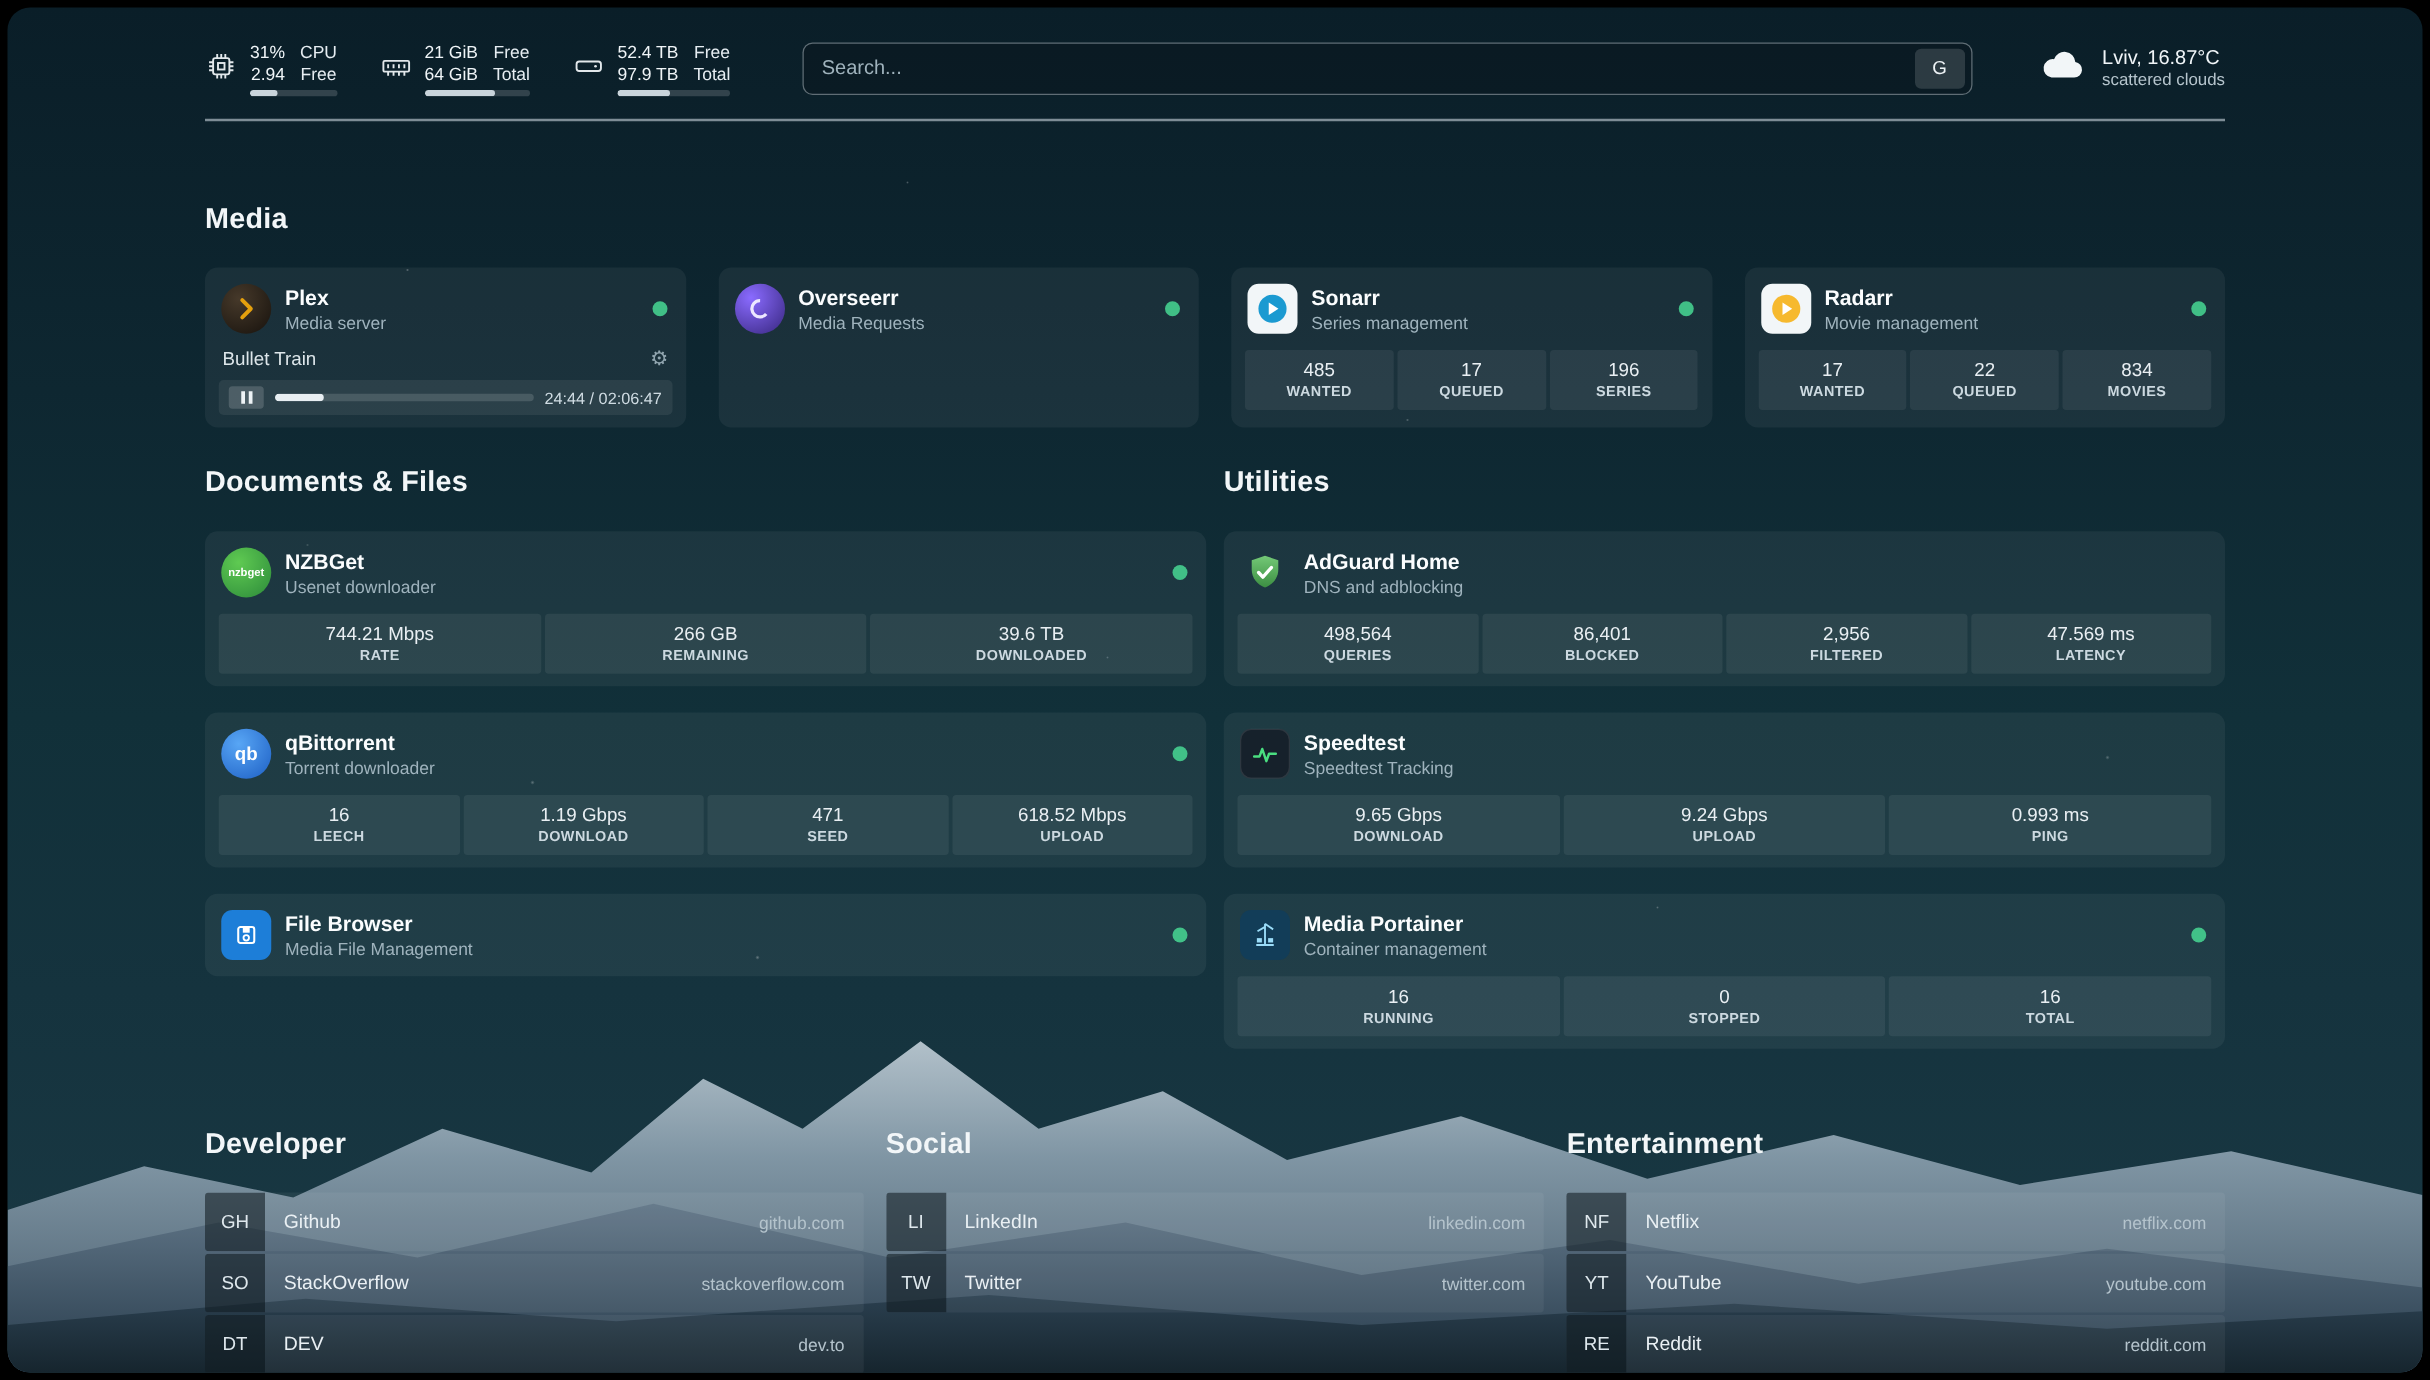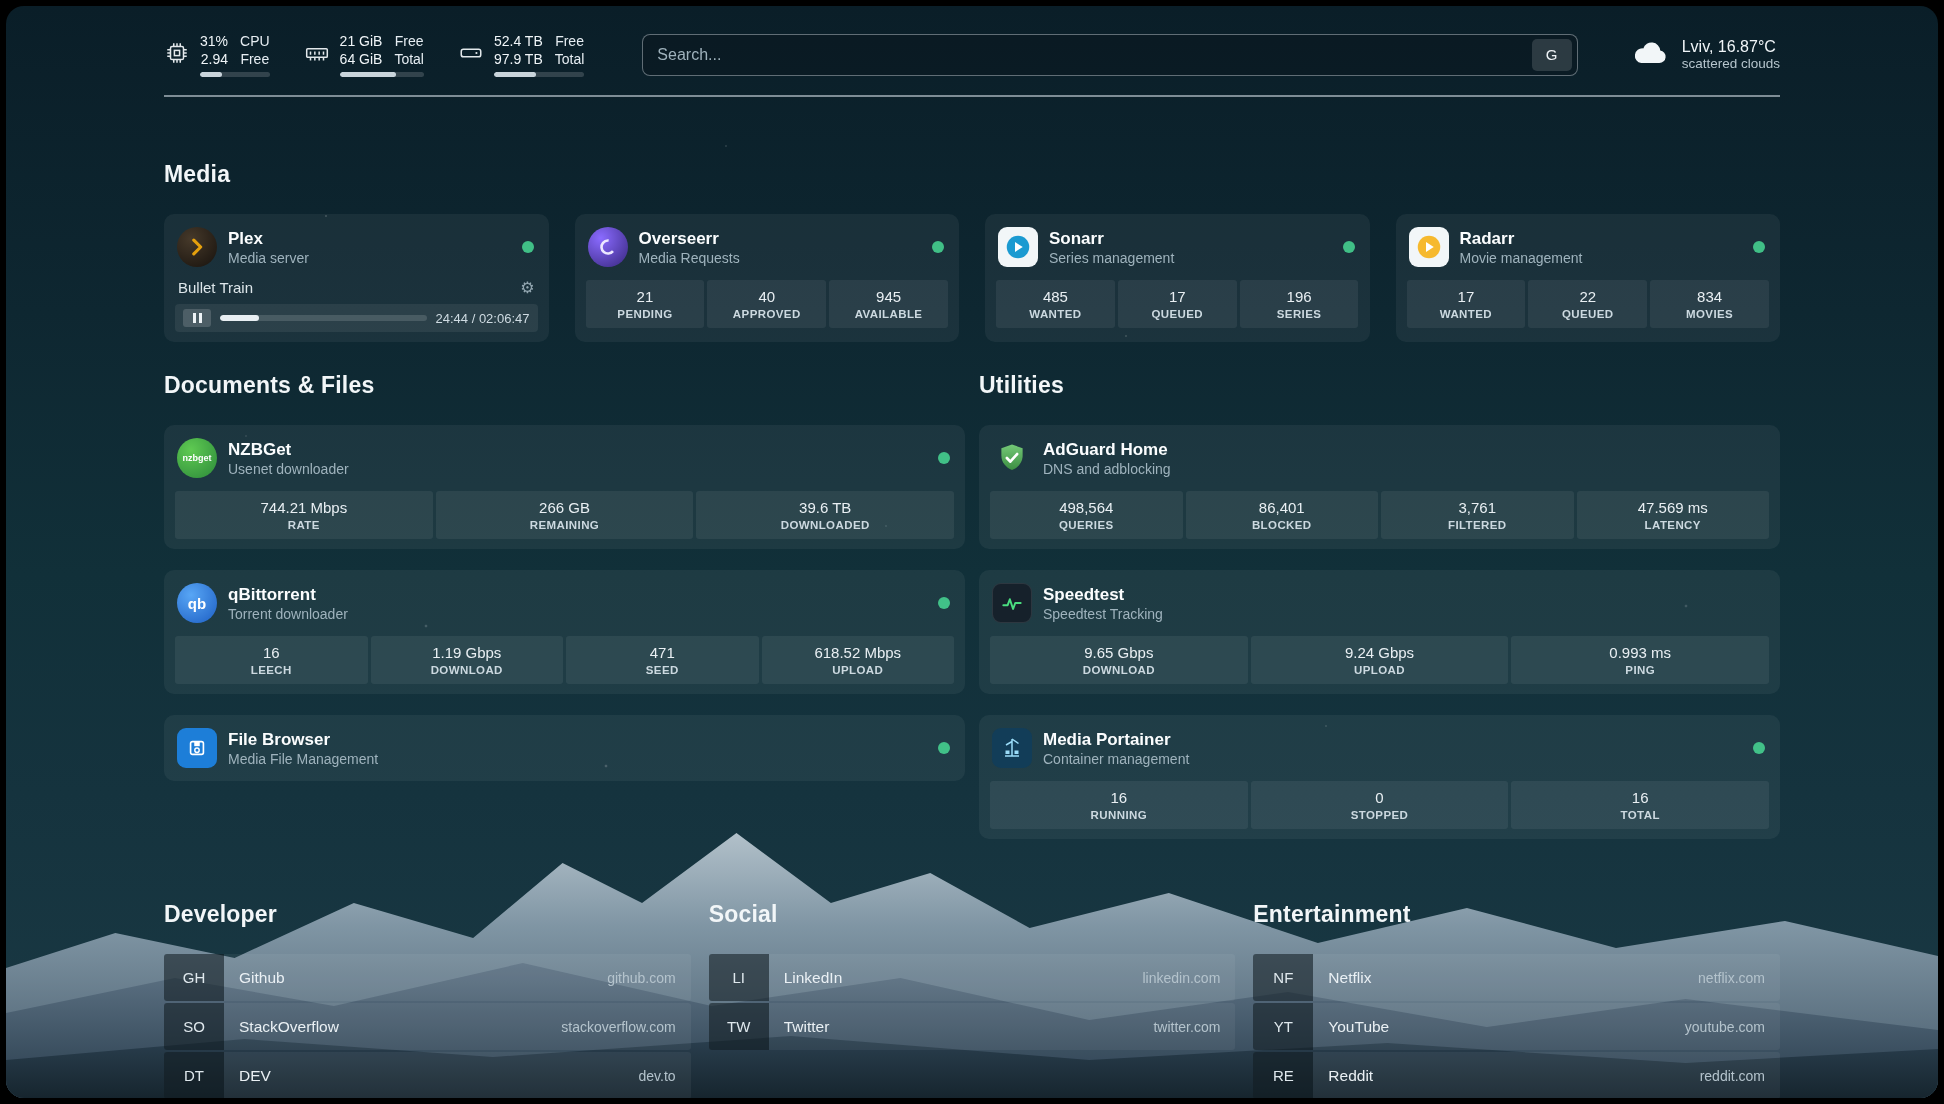--- a/index.html
+++ b/index.html
@@ -113,21 +113,21 @@
   .np-pause i { display:block; width:3px; height:10px; background:#eef3f6; }
   .np-track { flex:1; height:6px; border-radius:3px; background:rgba(255,255,255,.14); overflow:hidden; }
   .np-fill { height:100%; background:#e8eef2; border-radius:3px; }
   .np-time { font-size:13px; color:#cfdbe2; white-space:nowrap; }
 
   
   .bookmarks { display:grid; grid-template-columns:repeat(3,1fr); gap:18px; padding-bottom:40px; }
   .bm-rows { display:flex; flex-direction:column; gap:2px; }
   .bm-row { display:flex; align-items:center; height:47px; background:rgba(255,255,255,.055);
     border-radius:3px; overflow:hidden; cursor:pointer; }
-  .bm-abbr { width:60px; align-self:stretch; background:rgba(8,18,24,.55); display:flex;
+  .bm-abbr { width:48px; align-self:stretch; background:rgba(8,18,24,.55); display:flex;
     align-items:center; justify-content:center; font-size:15px; color:#dfe8ed; }
   .bm-name { margin-left:15px; font-size:15.5px; color:#eaf0f4; }
   .bm-domain { margin-left:auto; margin-right:15px; font-size:14px; color:#b4c3cc; }
 </style>
 </head>
 <body>
 
 <div class="frame">
 
   <svg class="mountains" viewBox="0 0 1944 300" preserveAspectRatio="none">
@@ -290,34 +290,20 @@
             <svg width="24" height="24" viewBox="0 0 24 24" fill="none">
               <circle cx="12" cy="12" r="6.5" stroke="#ece7ff" stroke-width="2.6" stroke-dasharray="26 15" transform="rotate(40 12 12)"></circle>
             </svg>
           </span>
           <div class="svc-text">
             <div class="svc-name">Overseerr</div>
             <div class="svc-desc">Media Requests</div>
           </div>
           <span class="status-dot"></span>
         </div>
-        <div class="stats">
-          <div class="stat">
-            <div class="stat-value">21</div>
-            <div class="stat-label">PENDING</div>
-          </div>
-          <div class="stat">
-            <div class="stat-value">40</div>
-            <div class="stat-label">APPROVED</div>
-          </div>
-          <div class="stat">
-            <div class="stat-value">945</div>
-            <div class="stat-label">AVAILABLE</div>
-          </div>
-        </div>
       </div>
 
       <div class="card">
         <div class="card-head">
           <span class="icon-box ic-sq ic-sonarr">
             <svg width="30" height="30" viewBox="0 0 24 24">
               <circle cx="12" cy="12" r="9" fill="#1b9ad1"></circle>
               <path d="M9.6 8l6.2 4-6.2 4z" fill="#fff"></path>
             </svg>
           </span>
@@ -484,21 +470,21 @@
             <div class="stats">
               <div class="stat">
                 <div class="stat-value">498,564</div>
                 <div class="stat-label">QUERIES</div>
               </div>
               <div class="stat">
                 <div class="stat-value">86,401</div>
                 <div class="stat-label">BLOCKED</div>
               </div>
               <div class="stat">
-                <div class="stat-value">3,761</div>
+                <div class="stat-value">2,956</div>
                 <div class="stat-label">FILTERED</div>
               </div>
               <div class="stat">
                 <div class="stat-value">47.569 ms</div>
                 <div class="stat-label">LATENCY</div>
               </div>
             </div>
           </div>
 
           <div class="card">

